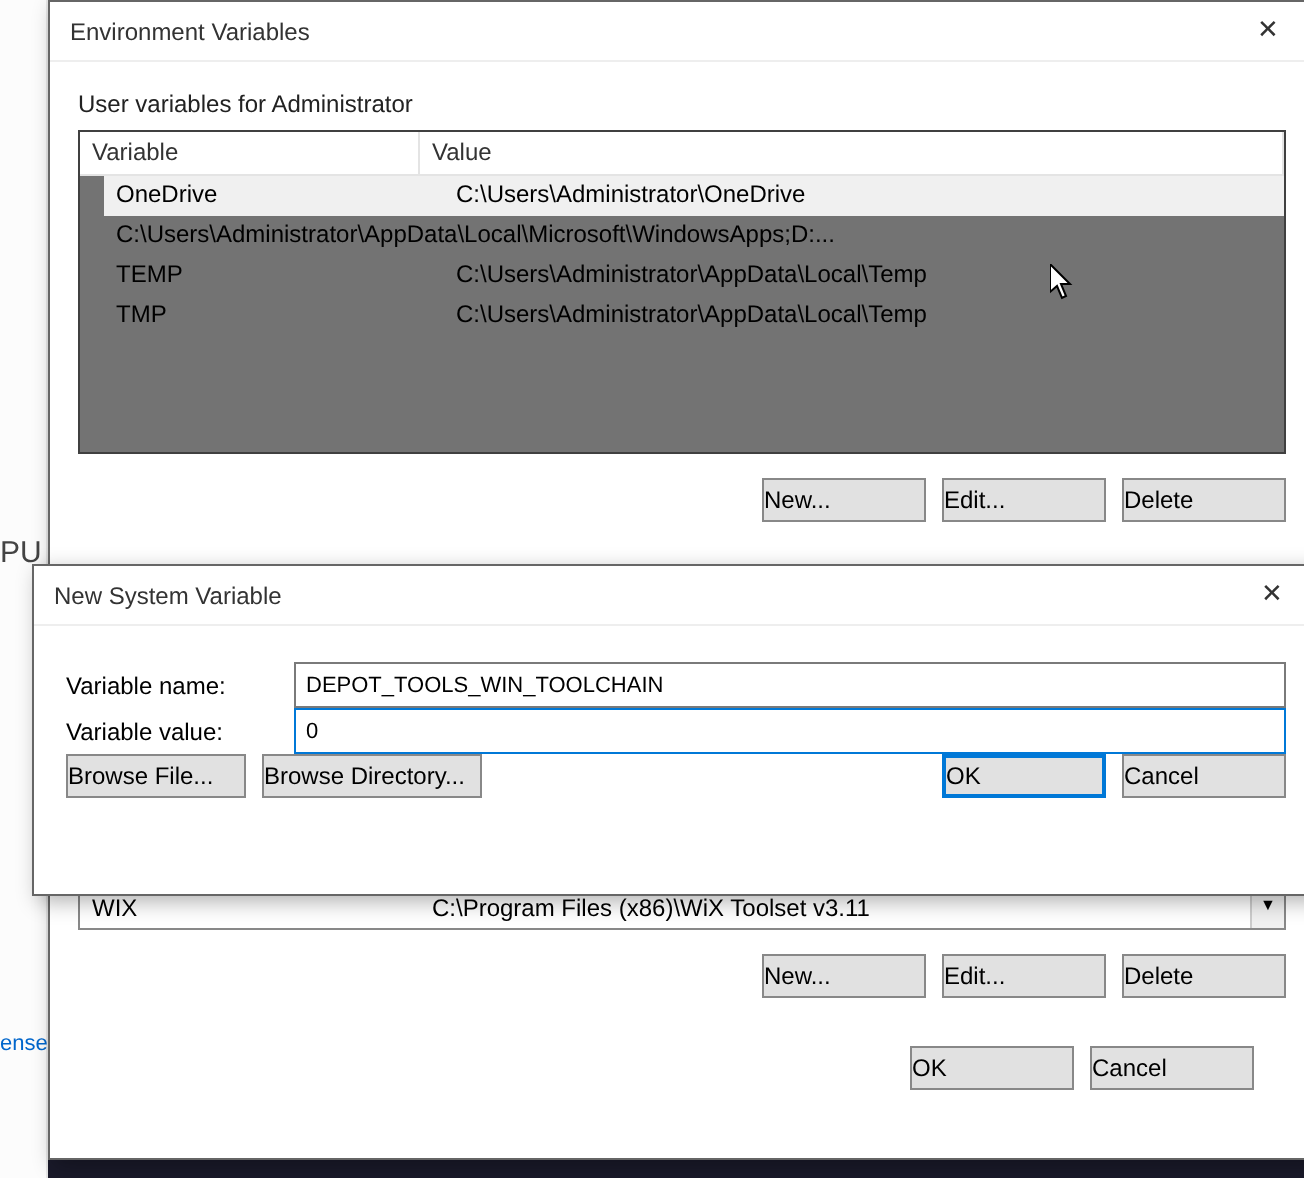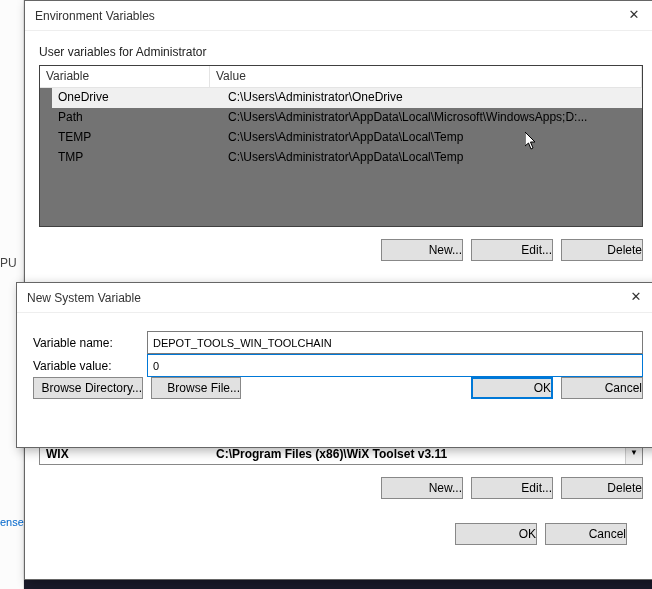--- a/index.html
+++ b/index.html
@@ -1,40 +1,40 @@
 <!DOCTYPE html>
 <html><head>
 <meta charset="utf-8">
 <style>
 * { box-sizing: border-box; margin: 0; padding: 0; font-family: "Segoe UI", Tahoma, sans-serif; font-size: 12px; }
 body { background: #1a1a2a; width: 652px; height: 589px; overflow: hidden; position: relative; }
 .bg-left { position:absolute; left:0; top:0; width:24px; height:589px; background:#fcfcfc; border-right:1px solid #e8e8e8;}
-.bg-left .snip{position:absolute;left:0;top:256px;font-size:12px;color:#444}
+.bg-left .snip{position:absolute;left:0;top:268px;font-size:15px;color:#444}
 .bg-left .snip2{position:absolute;left:0;top:516px;font-size:11px;color:#0066cc}
 .dialog { position:absolute; background:#fff; border:1px solid #666; box-shadow:3px 3px 10px rgba(0,0,0,.3);}
 #env-dialog{left:24px; top:0; width:634px; height:580px;}
 .titlebar{height:30px; display:flex;align-items:center;padding:0 0 0 10px;border-bottom:1px solid #eee;}
 .titlebar .title{flex:1;color:#333;}
 .titlebar .close{width:46px;height:30px;text-align:center;line-height:28px;font-size:13px;font-family:Arial;color:#333;}
 .section{padding:14px 14px 0 14px;}
 .sec-label{color:#222;margin-bottom:6px;}
 .listbox{border:1px solid #404040;background:#737373;height:162px;overflow:hidden;}
 .listbox .hdr{display:flex;height:22px;border-bottom:1px solid #e4e4e4;background:#fff;}
 .listbox .hdr>div{padding:3px 6px;border-right:1px solid #e4e4e4;color:#333}
 .listbox .row{display:flex;height:20px;margin-left:12px;}
 .listbox .row>div{padding:2px 6px;white-space:nowrap;overflow:hidden;color:#000}
 .listbox .row.sel{background:#f0f0f0;}
 .col-var{width:170px}
 .col-val{flex:1}
 .btnbar{display:flex;justify-content:flex-end;gap:8px;padding:12px 14px 12px 14px;}
-.btn{min-width:82px;height:22px;border:1px solid #888;background:#e1e1e1;color:#000;text-align:right;line-height:20px;cursor:default}
+.btn{min-width:82px;height:22px;border:1px solid #888;background:#e1e1e1;color:#000;text-align:left;line-height:20px;cursor:default}
 .btn.primary{border:2px solid #0078d7;line-height:18px}
 .sys-list-area{padding:0 14px}
 .sys-list{border:1px solid #888;height:22px;background:#fff;display:flex;align-items:center;position:relative}
-.sys-list .row>div{padding:16px 6px;font-weight:bold;}
+.sys-list .row>div{padding:16px 6px;}
 .sys-list .scrolldown{position:absolute;right:0;top:0;width:17px;height:20px;border-left:1px solid #ccc;background:#f0f0f0;text-align:center;line-height:18px;font-size:8px}
 
 #new-dialog{left:16px;top:282px;width:644px;height:166px}
 #new-dialog .body{padding:18px 16px 0 16px}
 .field-row{display:flex;align-items:center;}
 .field-row label{width:114px;color:#000}
 .field-row input{flex:1;height:23px;border:1px solid #7a7a7a;padding:0 5px;font-size:11px;outline:none}
 .dlg-btnbar{display:flex;justify-content:space-between;padding:0 16px 12px 16px}
 .dlg-btnbar .left{display:flex;gap:8px}
 .dlg-btnbar .right{display:flex;gap:8px}
@@ -64,21 +64,20 @@
       <div class="hdr">
         <div class="col-var">Variable</div>
         <div class="col-val">Value</div>
       </div>
       <div id="user-rows">
           <div class="row sel">
             <div class="col-var">OneDrive</div>
             <div class="col-val">C:\Users\Administrator\OneDrive</div>
           </div>
           <div class="row">
-            <div class="col-var">Path</div>
             <div class="col-val">C:\Users\Administrator\AppData\Local\Microsoft\WindowsApps;D:...</div>
           </div>
           <div class="row">
             <div class="col-var">TEMP</div>
             <div class="col-val">C:\Users\Administrator\AppData\Local\Temp</div>
           </div>
           <div class="row">
             <div class="col-var">TMP</div>
             <div class="col-val">C:\Users\Administrator\AppData\Local\Temp</div>
           </div>
@@ -124,22 +123,22 @@
       <label>Variable name:</label>
       <input type="text" value="DEPOT_TOOLS_WIN_TOOLCHAIN" style="">
     </div>
     <div class="field-row">
       <label>Variable value:</label>
       <input type="text" style="border-color: rgb(0, 120, 215);" value="0">
     </div>
   </div>
   <div class="dlg-btnbar">
     <div class="left">
+      <div class="btn" style="min-width:90px">Browse File...</div>
       <div class="btn" style="min-width:110px">Browse Directory...</div>
-      <div class="btn" style="min-width:90px">Browse File...</div>
     </div>
     <div class="right">
       <div class="btn primary">OK</div>
       <div class="btn">Cancel</div>
     </div>
   </div>
 </div>
 
 <div class="cursor">
   <svg width="16" height="20" viewBox="0 0 16 20">

